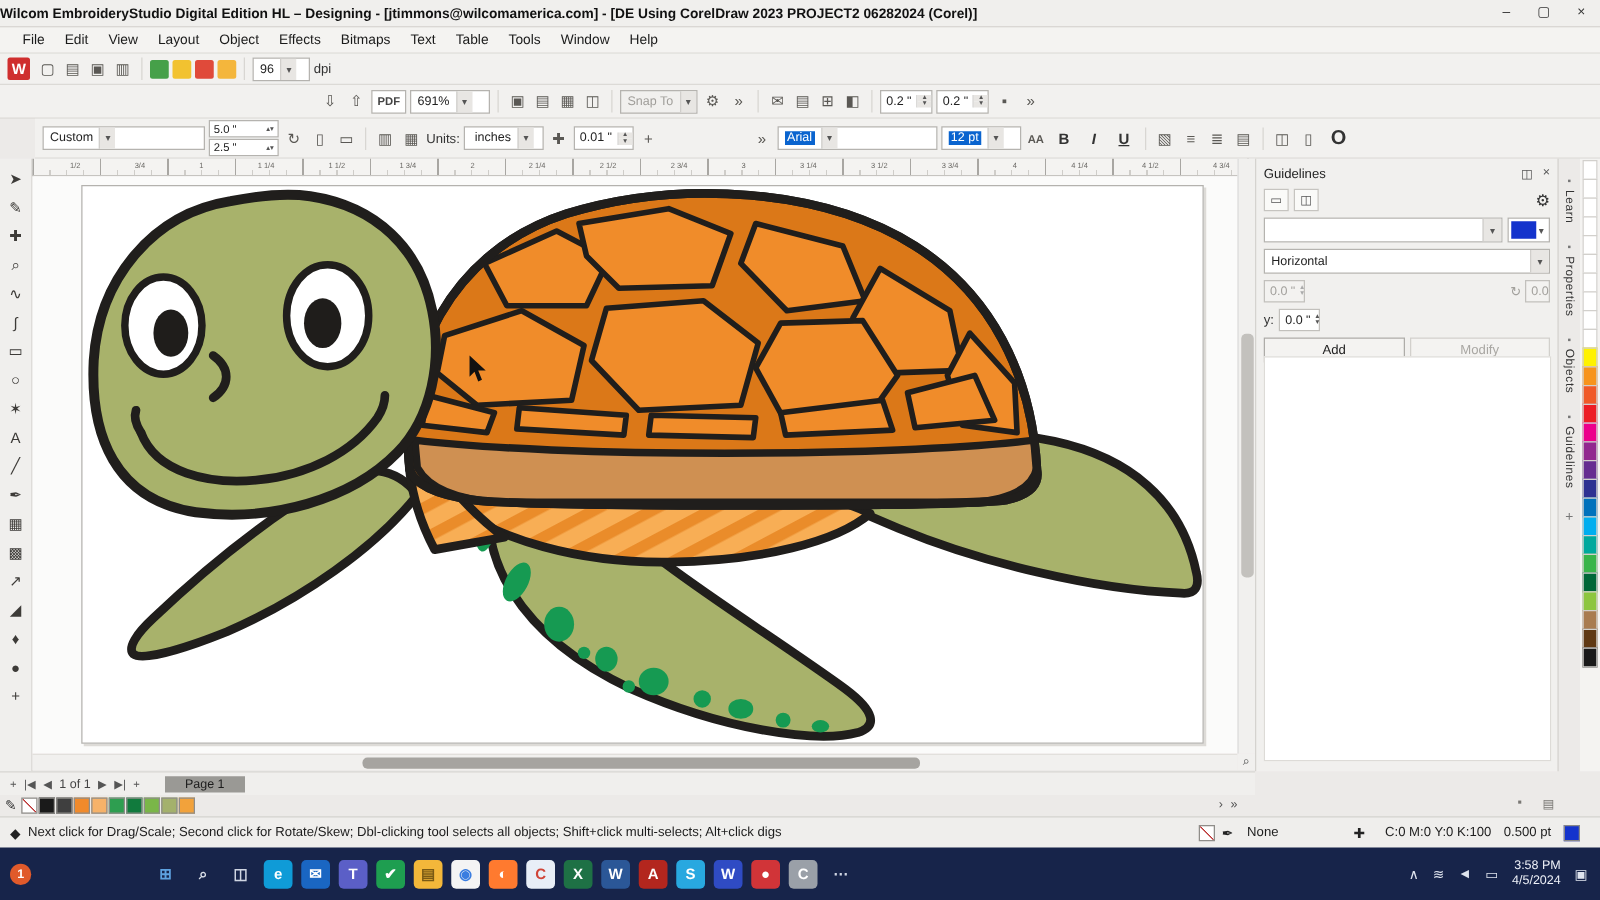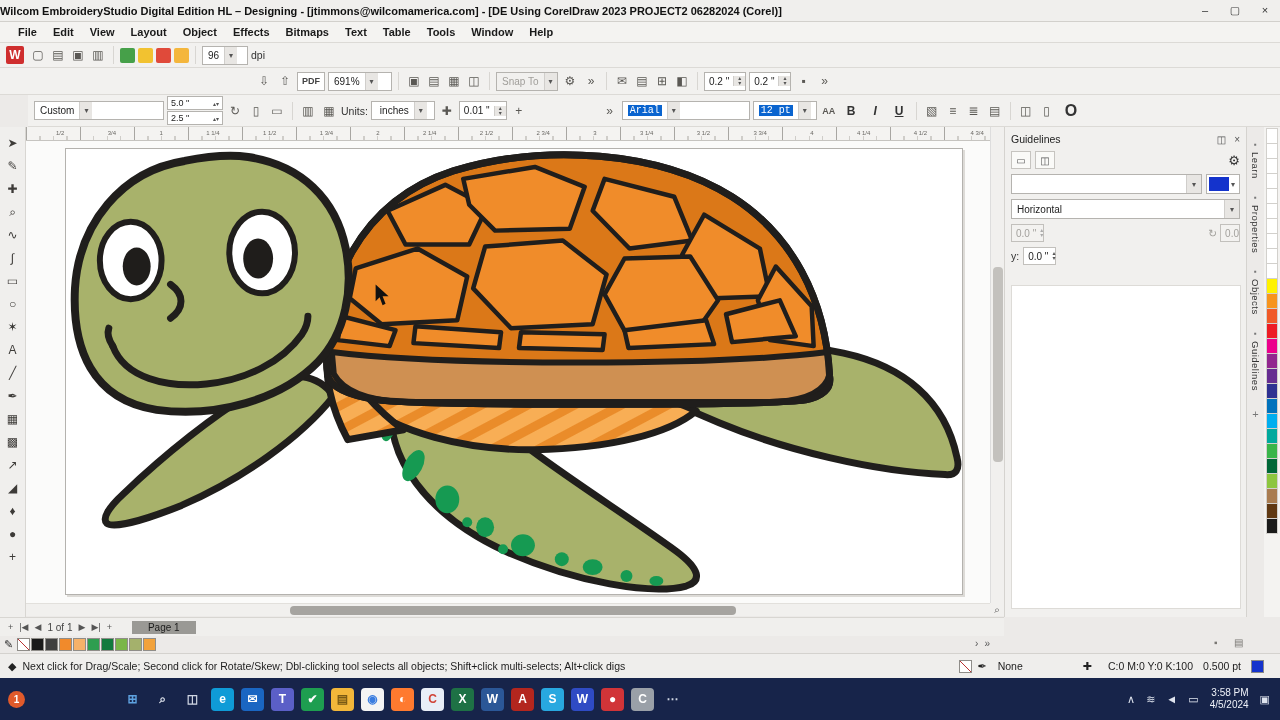--- a/index.html
+++ b/index.html
@@ -9,39 +9,39 @@
 
   
   .titlebar{position:absolute;left:0;top:0;width:1280px;height:22px;background:#f0efed;
             border-bottom:1px solid #d2d0cc;display:flex;align-items:center;justify-content:flex-start;}
   .tb-title{font-weight:bold;font-size:11px;color:#111;}
   .win-btns{position:absolute;right:0;top:0;height:22px;display:flex;}
   .win-btns span{width:30px;text-align:center;line-height:21px;color:#333;font-size:11px;cursor:default;}
 
   
   .menubar{position:absolute;left:0;top:22px;width:1280px;height:21px;background:#f4f3f1;
-           border-bottom:1px solid #dcdad6;display:flex;align-items:center;padding-left:10px;font-weight:bold;}
+           border-bottom:1px solid #dcdad6;display:flex;align-items:center;padding-left:10px;}
   .menu-item{padding:0 8px;line-height:20px;color:#1a1a1a;}
 
   
   .tbar{position:absolute;left:0;width:1280px;background:#f2f1ef;border-bottom:1px solid #dcdad6;
         display:flex;align-items:center;gap:3px;padding-left:6px;}
   .t1{top:43px;height:25px;}
   .t2{top:68px;height:27px;}
   .pbar{top:95px;height:32px;background:#f2f1ef;margin-left:28px;}
   .icon{width:18px;height:18px;display:inline-flex;align-items:center;justify-content:center;
         color:#5a5854;font-size:12px;border-radius:2px;}
   .wlogo{width:18px;height:18px;background:#cf2e2e;color:#fff;font-weight:bold;font-size:12px;
          display:inline-flex;align-items:center;justify-content:center;border-radius:2px;margin-right:2px;}
   .sep{width:1px;height:18px;background:#d8d6d2;margin:0 3px;}
   .combo{display:inline-flex;align-items:center;height:19px;border:1px solid #b5b3af;background:#fff;
          padding:0 0 0 5px;font-size:10px;color:#222;text-align:center;}
   .combo .arr{width:13px;height:100%;display:inline-flex;align-items:center;justify-content:center;
               background:#e8e6e3;color:#555;font-size:8px;margin-left:5px;border-left:1px solid #d0cecb;}
-  .combo.sel .val{background:#0a64cf;color:#fff;padding:0 2px;font-family:Liberation Mono, monospace;}
+  .combo.sel .val{background:#0a64cf;color:#fff;padding:0 2px;}
   .combo.dis{color:#a09e9a;background:#f1f0ee;}
   .spin{display:inline-flex;align-items:center;height:19px;border:1px solid #b5b3af;background:#fff;
         padding:0 0 0 4px;font-size:10px;}
   .spin .ud{display:inline-flex;flex-direction:column;margin-left:4px;border-left:1px solid #d0cecb;}
   .spin .ud i{font-style:normal;font-size:6px;line-height:5px;width:11px;text-align:center;color:#555;background:#e8e6e3;}
   .chip{border:1px solid #b5b3af;background:#fff;height:19px;display:inline-flex;align-items:center;
         padding:0 4px;font-size:9px;font-weight:bold;color:#444;}
   .mini-col{display:flex;flex-direction:column;gap:1px;}
   .mini-field{width:56px;height:14px;border:1px solid #b5b3af;background:#fff;font-size:9px;
               display:flex;align-items:center;justify-content:space-between;padding:0 3px;}
@@ -551,20 +551,24 @@
     <div class="dk-row">
       <span class="dk-label">y:</span>
       <span class="dk-spin">
         <span>0.0 "</span>
         <span class="ud" style="display:inline-flex;flex-direction:column;margin-left:4px;">
             <i style="font-style:normal;font-size:6px;line-height:5px;color:#555;">▴</i>
             <i style="font-style:normal;font-size:6px;line-height:5px;color:#555;">▾</i>
           </span>
       </span>
     </div>
+    <div class="dk-row">
+      <span class="dk-btn">Add</span>
+      <span class="dk-btn dis">Modify</span>
+    </div>
     <div class="dk-list"></div>
   </div>
 
   <div class="side-tabs">
     <span style="display:flex;flex-direction:column;align-items:center;">
 
         <span class="stab">
           <span class="tic">▪</span>
           <span class="tl">Learn</span>
         </span>

